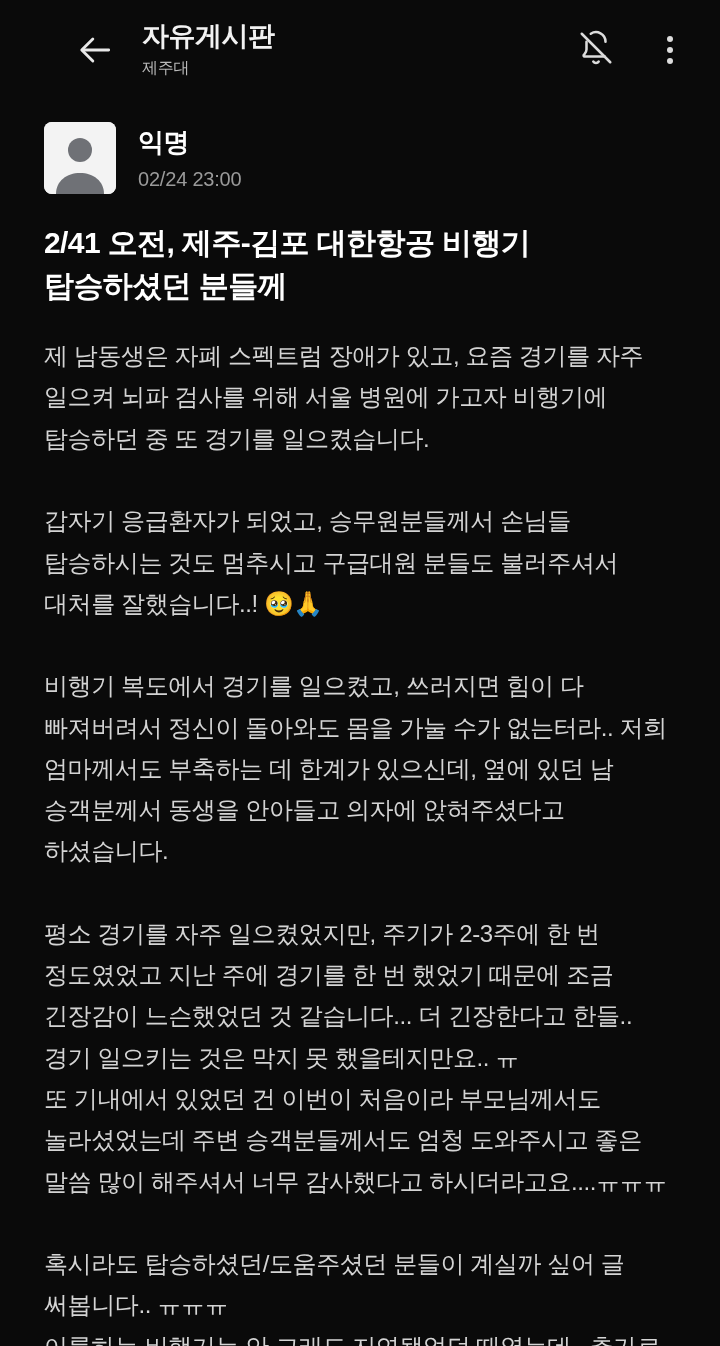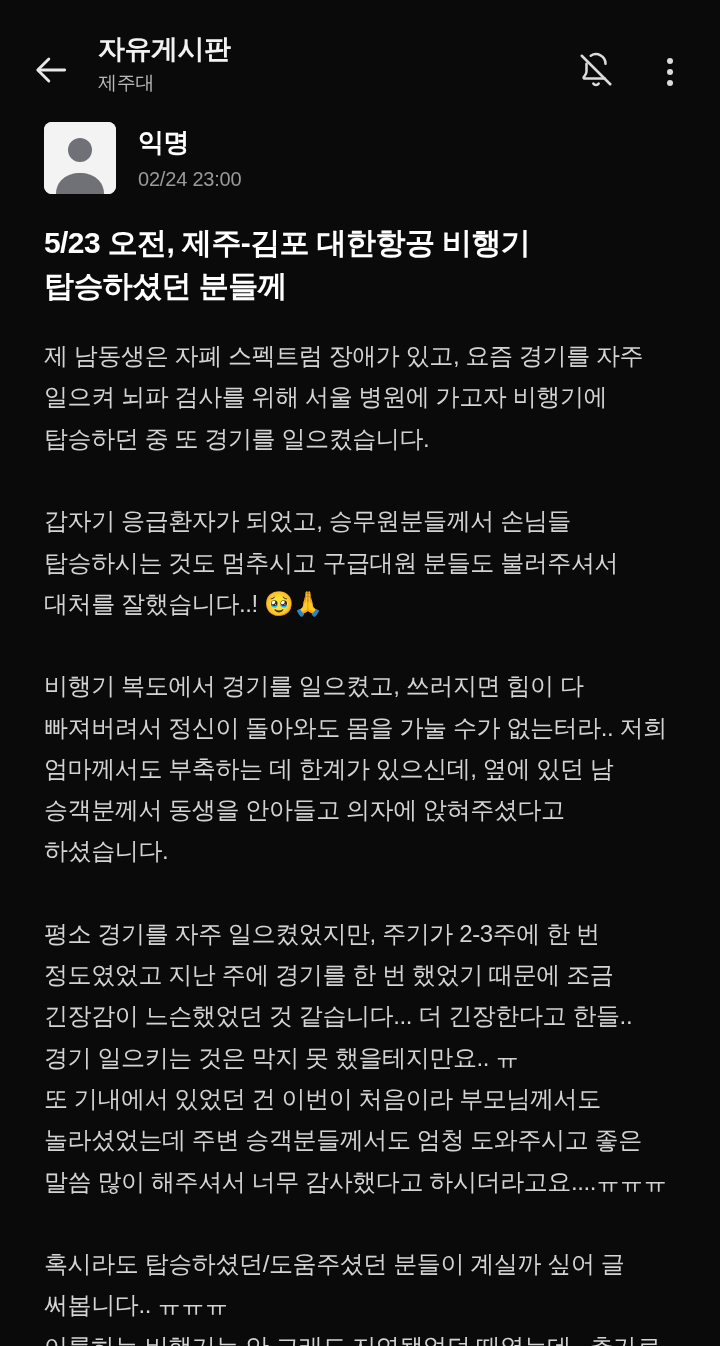--- a/index.html
+++ b/index.html
@@ -16,23 +16,24 @@
     background: #0a0a0a;
     position: relative;
     display: flex;
     flex-direction: column;
   }
 
   
   .appbar {
     height: 100px;
     display: flex;
-    align-items: flex-end;
+    align-items: center;
     padding: 4px 26px;
     flex: none;
+    margin-left: 44px;
   }
   .back-btn {
     width: 52px;
     height: 52px;
     display: flex;
     align-items: center;
     justify-content: center;
     flex: none;
     margin-right: 18px;
   }
@@ -47,21 +48,21 @@
   }
   .board-title {
     color: #f2f2f2;
     font-size: 27px;
     font-weight: bold;
     letter-spacing: -0.5px;
     line-height: 1.15;
   }
   .board-sub {
     color: #b9b9b9;
-    font-size: 19px;
+    font-size: 16px;
     margin-top: 5px;
     letter-spacing: -0.3px;
   }
   .appbar-actions {
     display: flex;
     align-items: center;
     gap: 26px;
     flex: none;
   }
   .icon-btn {
@@ -198,21 +199,21 @@
           <circle cx="36" cy="28" r="12" fill="#6f7176"></circle>
           <path d="M12 72c0-13 10.7-21 24-21s24 8 24 21z" fill="#6f7176"></path>
         </svg>
       </div>
       <div class="author-meta">
         <div class="author-name">익명</div>
         <div class="post-time">02/24 23:00</div>
       </div>
     </div>
 
-    <div class="post-title">5/23 오전, 제주-김포 대한항공 비행기
+    <div class="post-title">2/41 오전, 제주-김포 대한항공 비행기
 탑승하셨던 분들께</div>
 
     <div class="post-body">제 남동생은 자폐 스펙트럼 장애가 있고, 요즘 경기를 자주 일으켜 뇌파 검사를 위해 서울 병원에 가고자 비행기에 탑승하던 중 또 경기를 일으켰습니다.
 
 갑자기 응급환자가 되었고, 승무원분들께서 손님들 탑승하시는 것도 멈추시고 구급대원 분들도 불러주셔서 대처를 잘했습니다..! 🥹🙏
 
 비행기 복도에서 경기를 일으켰고, 쓰러지면 힘이 다 빠져버려서 정신이 돌아와도 몸을 가눌 수가 없는터라.. 저희 엄마께서도 부축하는 데 한계가 있으신데, 옆에 있던 남 승객분께서 동생을 안아들고 의자에 앉혀주셨다고 하셨습니다.
 
 평소 경기를 자주 일으켰었지만, 주기가 2-3주에 한 번 정도였었고 지난 주에 경기를 한 번 했었기 때문에 조금 긴장감이 느슨했었던 것 같습니다... 더 긴장한다고 한들.. 경기 일으키는 것은 막지 못 했을테지만요.. ㅠ
 또 기내에서 있었던 건 이번이 처음이라 부모님께서도 놀라셨었는데 주변 승객분들께서도 엄청 도와주시고 좋은 말씀 많이 해주셔서 너무 감사했다고 하시더라고요....ㅠㅠㅠ

